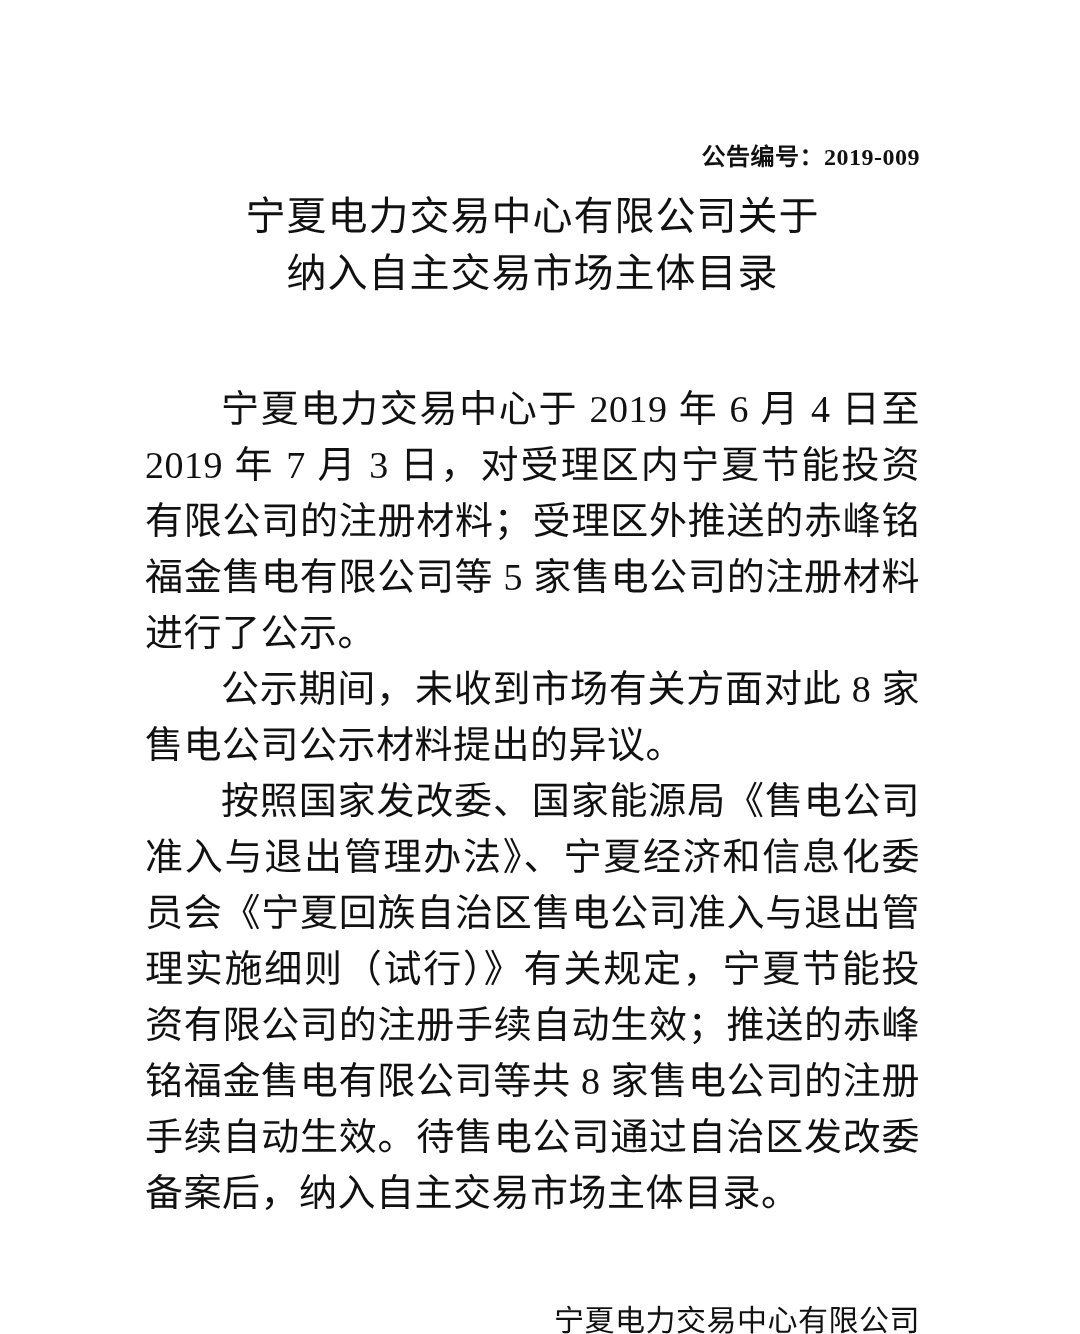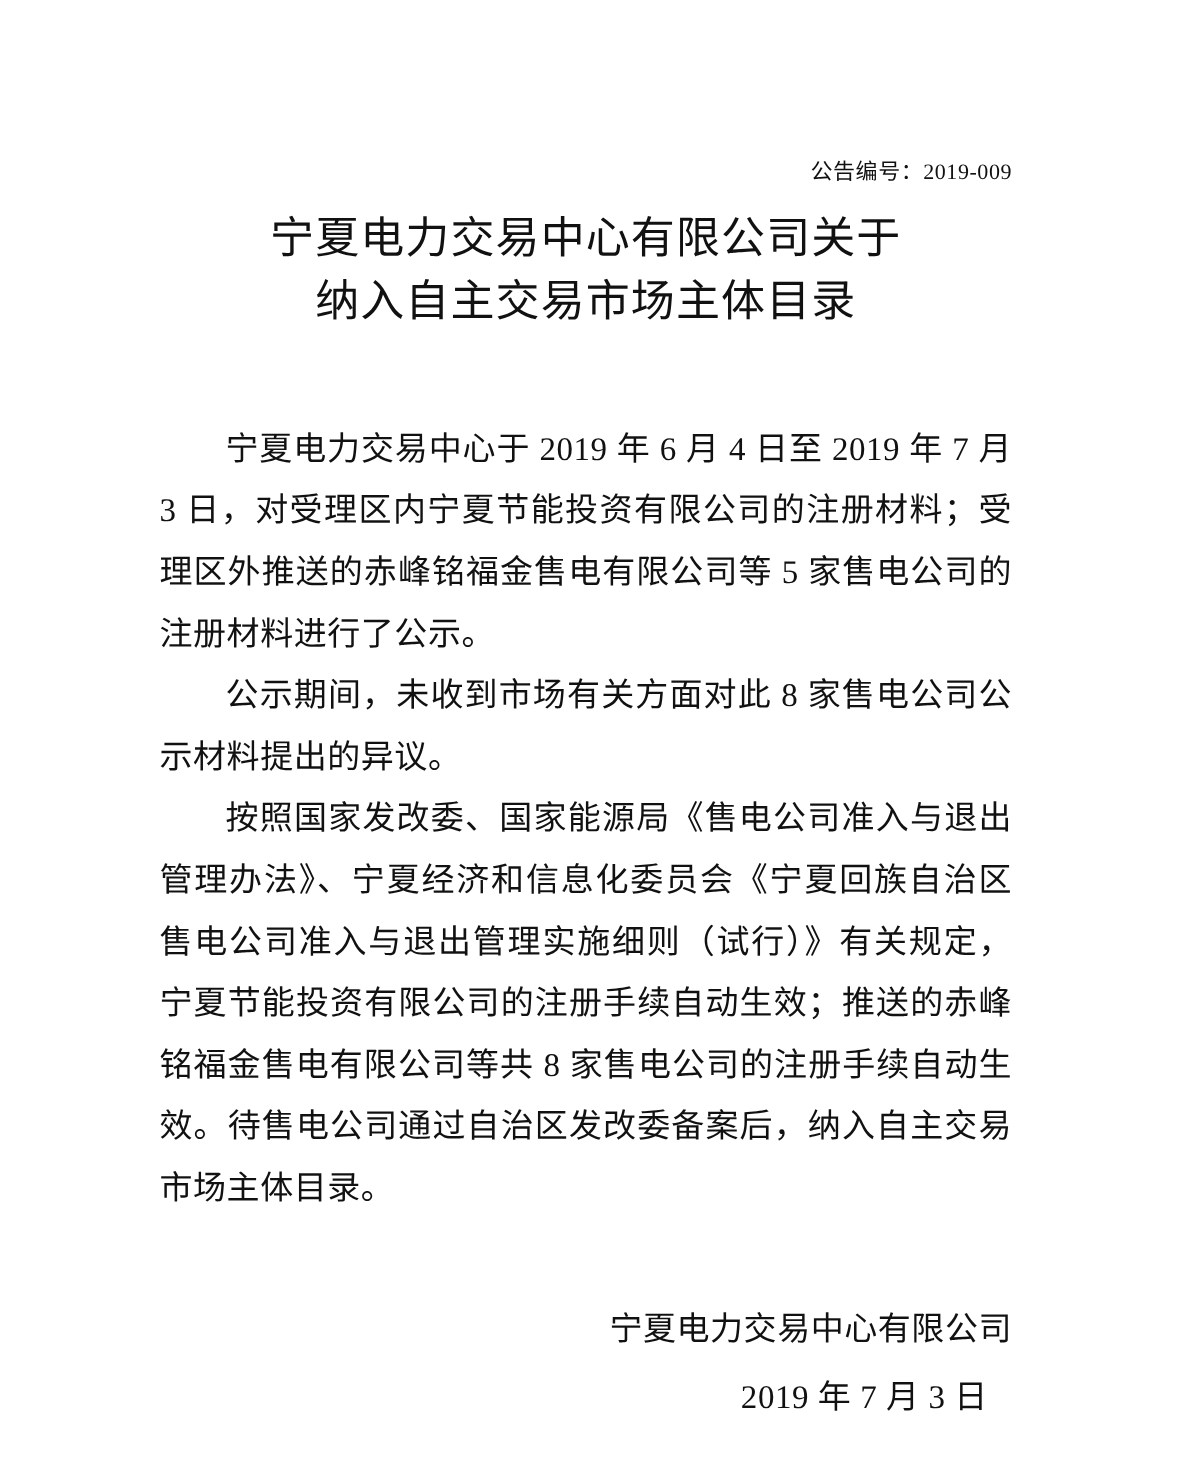--- a/index.html
+++ b/index.html
@@ -17,37 +17,37 @@
     font-family: "Liberation Serif", "DejaVu Serif", serif;
     overflow: hidden;
     box-sizing: border-box;
   }
   .content {
     box-sizing: border-box;
     padding: 137px 160px 0 145px; 
   }
   .doc-number {
     text-align: right;
-    font-weight: normal;
-    font-size: 20px;
+    font-weight: bold;
+    font-size: 24px;
     line-height: 40px;
     letter-spacing: 0.5px;
     white-space: nowrap;
   }
   .title-block {
     margin-top: 11px;
     text-align: center;
     font-weight: normal;
     font-size: 40px;
     line-height: 57px;
     letter-spacing: 1px;
   }
   .body-block {
     margin-top: 79px;
-    font-size: 30px;
+    font-size: 38px;
     line-height: 56px;
     text-align: justify;
     text-justify: inter-ideograph;
     letter-spacing: 0.5px;
   }
   .body-block p {
     margin: 0;
     padding: 0;
     text-indent: 2em;
   }

